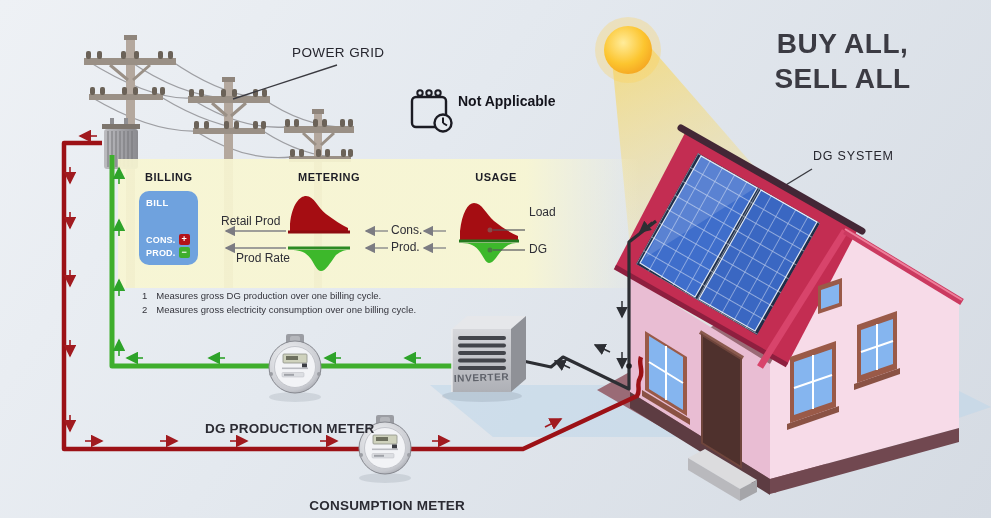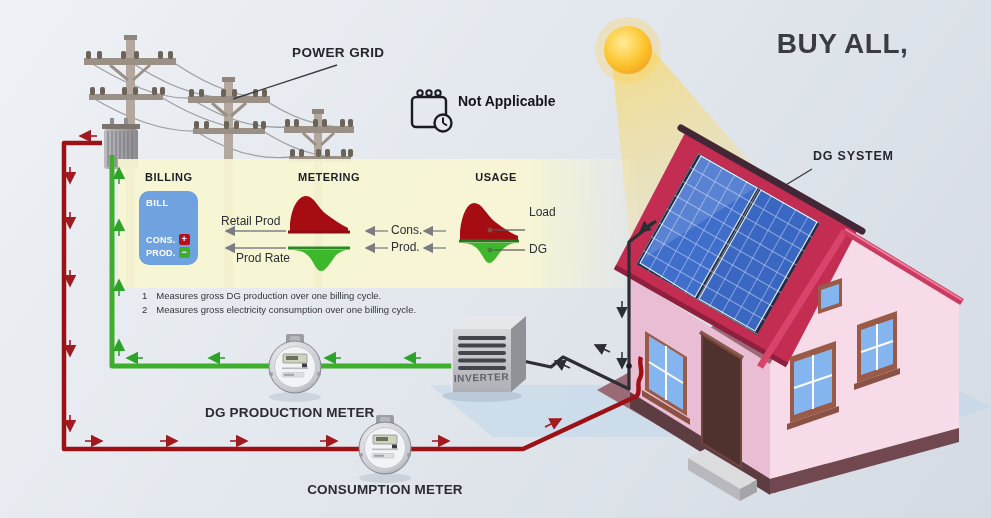--- a/index.html
+++ b/index.html
@@ -4,26 +4,26 @@
 <style>
   html,body{margin:0;padding:0;}
   body{width:991px;height:518px;overflow:hidden;
        font-family:"Liberation Sans",sans-serif;}
   .stage{position:relative;width:991px;height:518px;
          background:linear-gradient(125deg,#eef1f5 0%,#e4e9ef 40%,#d5dbe3 100%);}
   .stage svg{position:absolute;left:0;top:0;}
   .lbl{position:absolute;color:#26262e;white-space:nowrap;}
   .title-big{font-size:28px;font-weight:700;color:#3b3b43;letter-spacing:.5px;
              line-height:35px;text-align:center;width:165px;}
-  .maplbl{font-size:13.5px;font-weight:700;letter-spacing:.4px;color:#26262e;}
+  .maplbl{font-size:13.5px;font-weight:400;letter-spacing:.4px;color:#26262e;}
   .netting{font-size:14px;font-weight:600;color:#14141c;line-height:23px;}
   .bandtitle{font-size:11px;font-weight:700;letter-spacing:.5px;color:#1d1d26;}
   .bandtxt{font-size:12px;font-weight:500;color:#2e2e36;}
   .meterlbl{font-size:13.5px;font-weight:700;letter-spacing:.2px;color:#2b2b33;
-            width:160px;text-align:center;}
+            width:160px;text-align:right;margin-top:16px;}
   .foot{position:absolute;font-size:9.5px;color:#33333b;display:flex;gap:9px;}
   .card{position:absolute;left:139px;top:191px;width:59px;height:74px;
         background:#6fa2de;border-radius:10px;box-sizing:border-box;
         padding:6px 5px 7px 7px;display:flex;flex-direction:column;}
   .card .bill{color:#fff;font-size:9.5px;font-weight:700;letter-spacing:.4px;}
   .card .sp{flex:1;}
   .crow{display:flex;align-items:center;gap:3px;margin-top:2px;}
   .crow .t{color:#fff;font-size:9px;font-weight:700;letter-spacing:.2px;}
   .chip{width:11px;height:11px;border-radius:2px;color:#fff;font-size:9px;
         font-weight:700;display:flex;align-items:center;justify-content:center;line-height:1;}
@@ -368,20 +368,21 @@
     <circle cx="438" cy="93" r="2.7" stroke-width="2"></circle>
     <circle cx="443" cy="123" r="8.5" fill="#e6eaef"></circle>
     <path d="M443,123 L443,117.5 M443,123 L447,125.5" stroke-width="2"></path>
   </g>
 </svg>
 
 <div class="lbl maplbl" style="left:292px;top:45px;">POWER GRID</div>
 
 <div class="lbl title-big" style="left:760px;top:26px;">
   <div>BUY ALL,</div>
+  <div>SELL ALL</div>
 </div>
 
 <div class="lbl netting" style="left:458px;top:90px;">
   <div>Not Applicable</div>
 </div>
 
 <div class="lbl maplbl" style="left:813px;top:149px;font-size:12.5px;letter-spacing:.8px;">DG SYSTEM</div>
 
 <div class="lbl bandtitle" style="left:145px;top:171px;">BILLING</div>
 <div class="lbl bandtitle" style="left:294px;top:171px;width:70px;text-align:center;">METERING</div>

